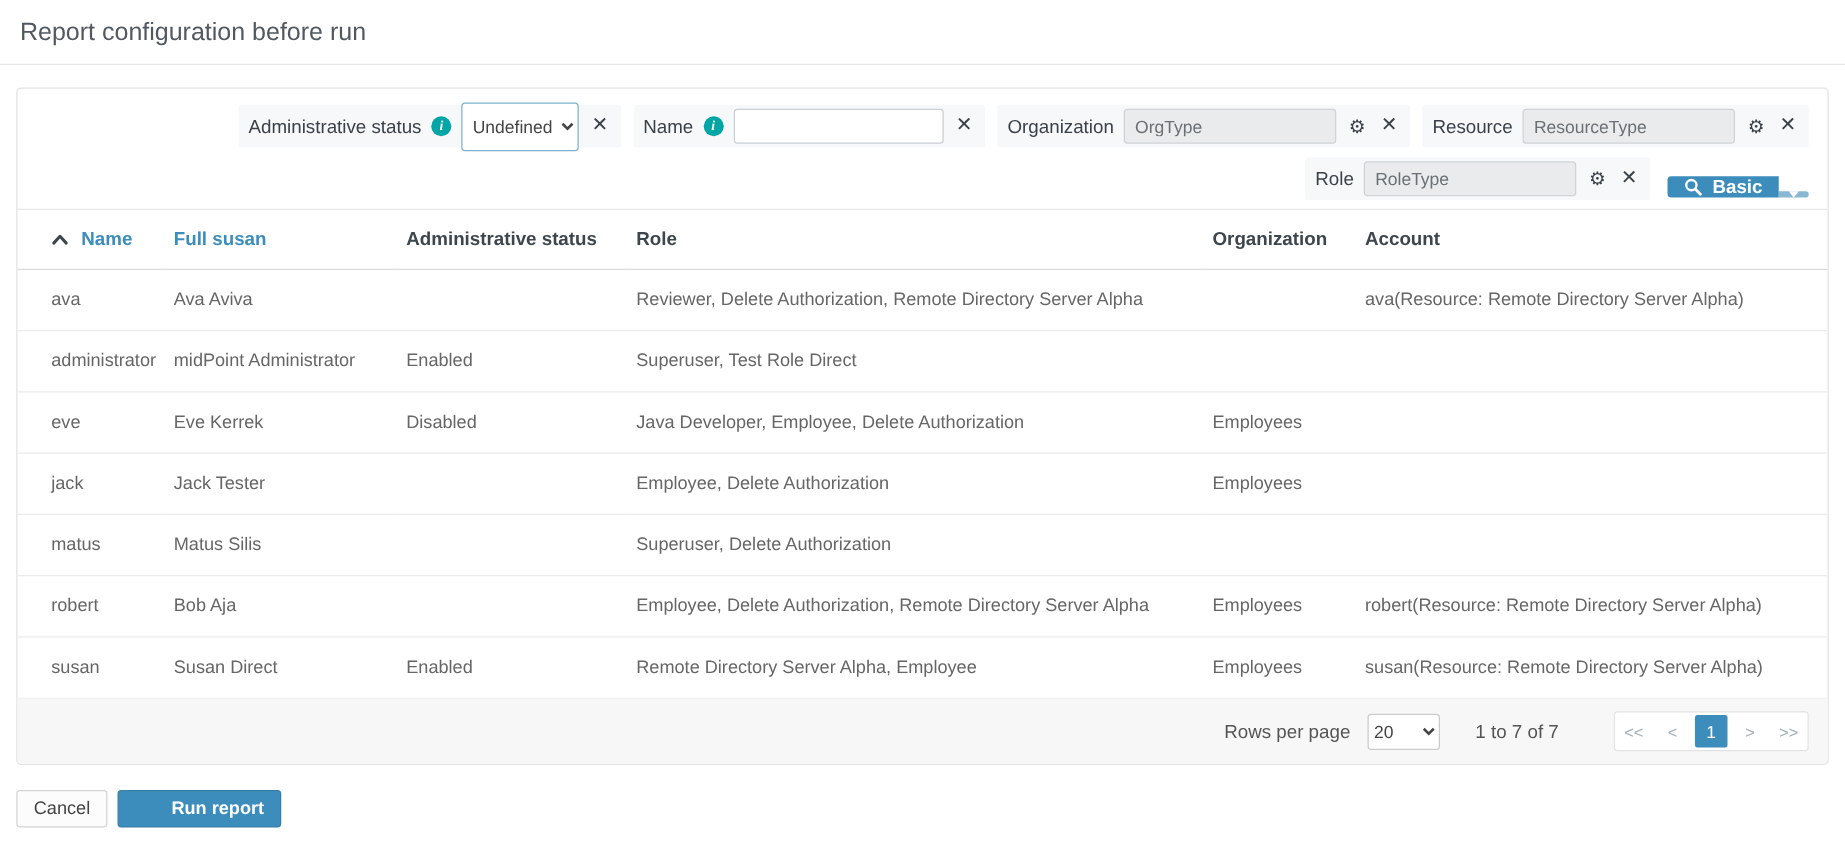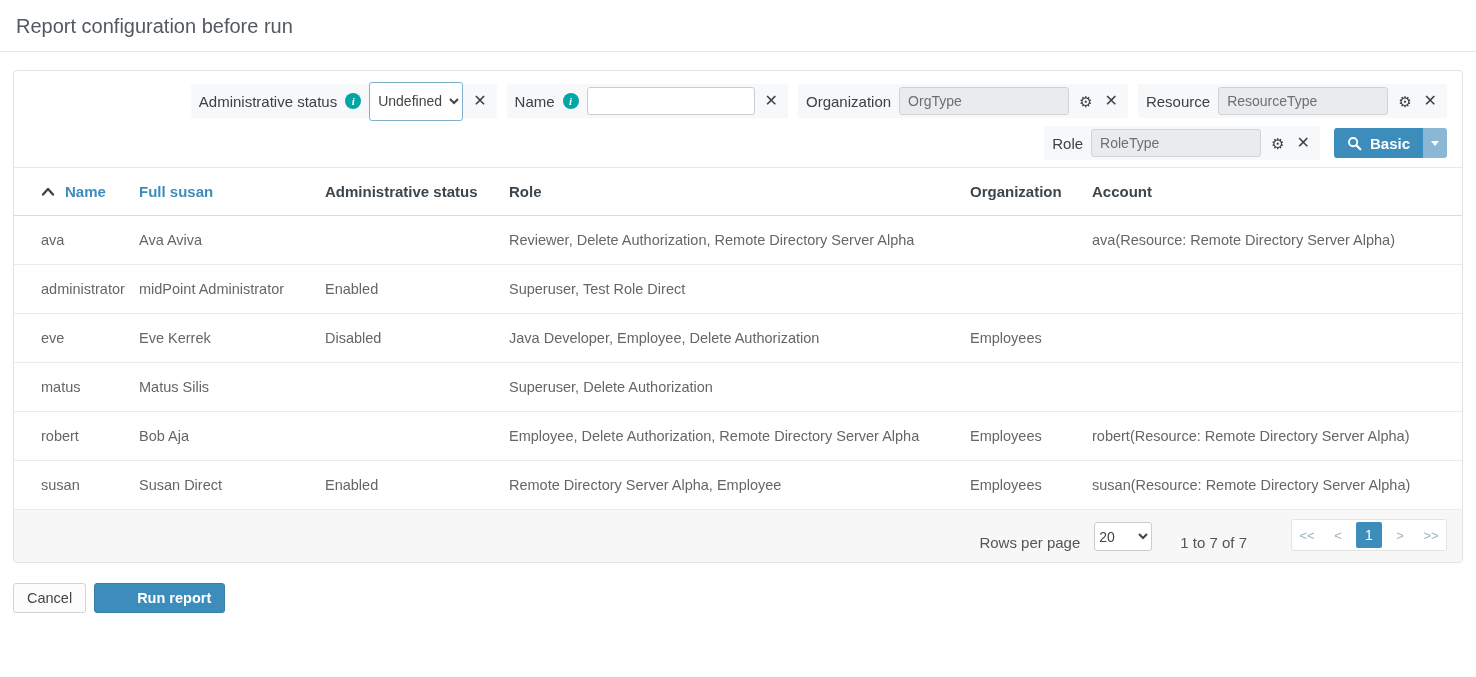--- a/index.html
+++ b/index.html
@@ -17,21 +17,21 @@
   .filter-row { display: flex; align-items: center; gap: 10px; }
   .filter-item { display: flex; align-items: center; gap: 8px; background: #f7f8f9; padding: 4px 8px; border-radius: 2px; height: 34px; }
   .filter-label { font-size: 15px; color: #3a4149; white-space: nowrap; }
   .info-icon { display: inline-flex; align-items: center; justify-content: center; width: 16px; height: 16px; border-radius: 50%; background: #00a5a5; color: #fff; font-size: 11px; font-weight: 700; font-family: "Liberation Serif", serif; font-style: italic; cursor: pointer; }
   .filter-select { height: 39px; width: 94px; border: 1px solid #7fb1cd; border-radius: 3px; background: #fff; color: #444; font-size: 14px; font-family: "Liberation Sans", sans-serif; padding: 0 4px; outline: none; }
   .filter-input { height: 28px; width: 168px; border: 1px solid #c9ced3; border-radius: 3px; background: #fff; font-size: 14px; font-family: "Liberation Sans", sans-serif; padding: 0 8px; color: #444; }
   .filter-input.type { background: #e9ebec; border-color: #ced3d7; color: #6a7075; width: 170px; }
   .icon-btn { background: none; border: none; cursor: pointer; color: #3a4149; font-size: 16px; line-height: 1; padding: 0 2px; }
   .gear-btn { font-size: 15px; }
 
-  .search-split { display: flex; height: 30px; margin-left: 4px; }
+  .search-split { display: flex; height: 30px; margin-left: 4px; align-items: flex-end; }
   .search-main { display: flex; align-items: center; gap: 8px; background: #3c8dbc; color: #fff; border: none; border-radius: 3px 0 0 3px; padding: 0 13px; font-size: 15px; font-weight: 700; font-family: "Liberation Sans", sans-serif; cursor: pointer; }
   .search-caret { width: 24px; background: #8ab8d4; border: none; border-radius: 0 3px 3px 0; cursor: pointer; display: flex; align-items: center; justify-content: center; }
   .caret-down { width: 0; height: 0; border-left: 4px solid transparent; border-right: 4px solid transparent; border-top: 5px solid #fff; }
 
   
   table { width: 100%; border-collapse: collapse; table-layout: fixed; }
   thead tr { border-top: 1px solid #e8e8e8; border-bottom: 1px solid #dcdcdc; }
   th { text-align: left; padding: 15px 8px; font-size: 15px; font-weight: 700; color: #3d464d; white-space: nowrap; overflow: hidden; }
   th.col-name { width: 117px; padding-left: 27px; }
   th.col-fullname { width: 186px; }
@@ -41,21 +41,21 @@
   th.col-account { width: auto; }
   .th-name-wrap { display: flex; align-items: center; gap: 10px; }
   .sort-icon { display: inline-flex; cursor: pointer; }
   a.col-link { color: #3c8dbc; text-decoration: none; cursor: pointer; }
   tbody tr { border-bottom: 1px solid #ebebeb; }
   tbody tr:last-child { border-bottom: none; }
   td { padding: 16px 8px; font-size: 14.5px; color: #666; white-space: nowrap; overflow: hidden; }
   td.cell-name { padding-left: 27px; }
 
   
-  .table-footer { display: flex; align-items: flex-end; justify-content: flex-end; gap: 14px; background: #f7f7f7; border-top: 1px solid #ececec; border-radius: 0 0 4px 4px; padding: 11px 15px; height: 53px; }
+  .table-footer { display: flex; align-items: center; justify-content: flex-end; gap: 14px; background: #f7f7f7; border-top: 1px solid #ececec; border-radius: 0 0 4px 4px; padding: 11px 15px; height: 53px; }
   .rows-per-page-label { font-size: 15px; color: #555; }
   .rows-select { height: 29px; width: 58px; border: 1px solid #ccc; border-radius: 3px; background: #fff; font-size: 14px; font-family: "Liberation Sans", sans-serif; color: #444; margin-right: 14px; outline: none; }
   .count-label { font-size: 15px; color: #555; margin-right: 30px; }
   .pager { display: flex; gap: 5px; background: #fff; border: 1px solid #e3e3e3; border-radius: 3px; padding: 2px; }
   .pager-btn { min-width: 26px; height: 26px; display: flex; align-items: center; justify-content: center; font-size: 13px; color: #9fafba; background: transparent; border: none; border-radius: 2px; cursor: pointer; font-family: "Liberation Sans", sans-serif; padding: 0 5px; }
   .pager-btn.active { background: #3c8dbc; color: #fff; font-size: 14px; }
 
   
   .action-bar { display: flex; justify-content: flex-start; gap: 8px; margin: 20px 13px 0; }
   .btn { font-family: "Liberation Sans", sans-serif; font-size: 14.5px; border-radius: 3px; padding: 6px 13px; cursor: pointer; }
@@ -171,20 +171,28 @@
       </tr>
       <tr>
         <td class="cell-name">eve</td>
         <td>Eve Kerrek</td>
         <td>Disabled</td>
         <td>Java Developer, Employee, Delete Authorization</td>
         <td>Employees</td>
         <td></td>
       </tr>
       <tr>
+        <td class="cell-name">jack</td>
+        <td>Jack Tester</td>
+        <td></td>
+        <td>Employee, Delete Authorization</td>
+        <td>Employees</td>
+        <td></td>
+      </tr>
+      <tr>
         <td class="cell-name">matus</td>
         <td>Matus Silis</td>
         <td></td>
         <td>Superuser, Delete Authorization</td>
         <td></td>
         <td></td>
       </tr>
       <tr>
         <td class="cell-name">robert</td>
         <td>Bob Aja</td>

